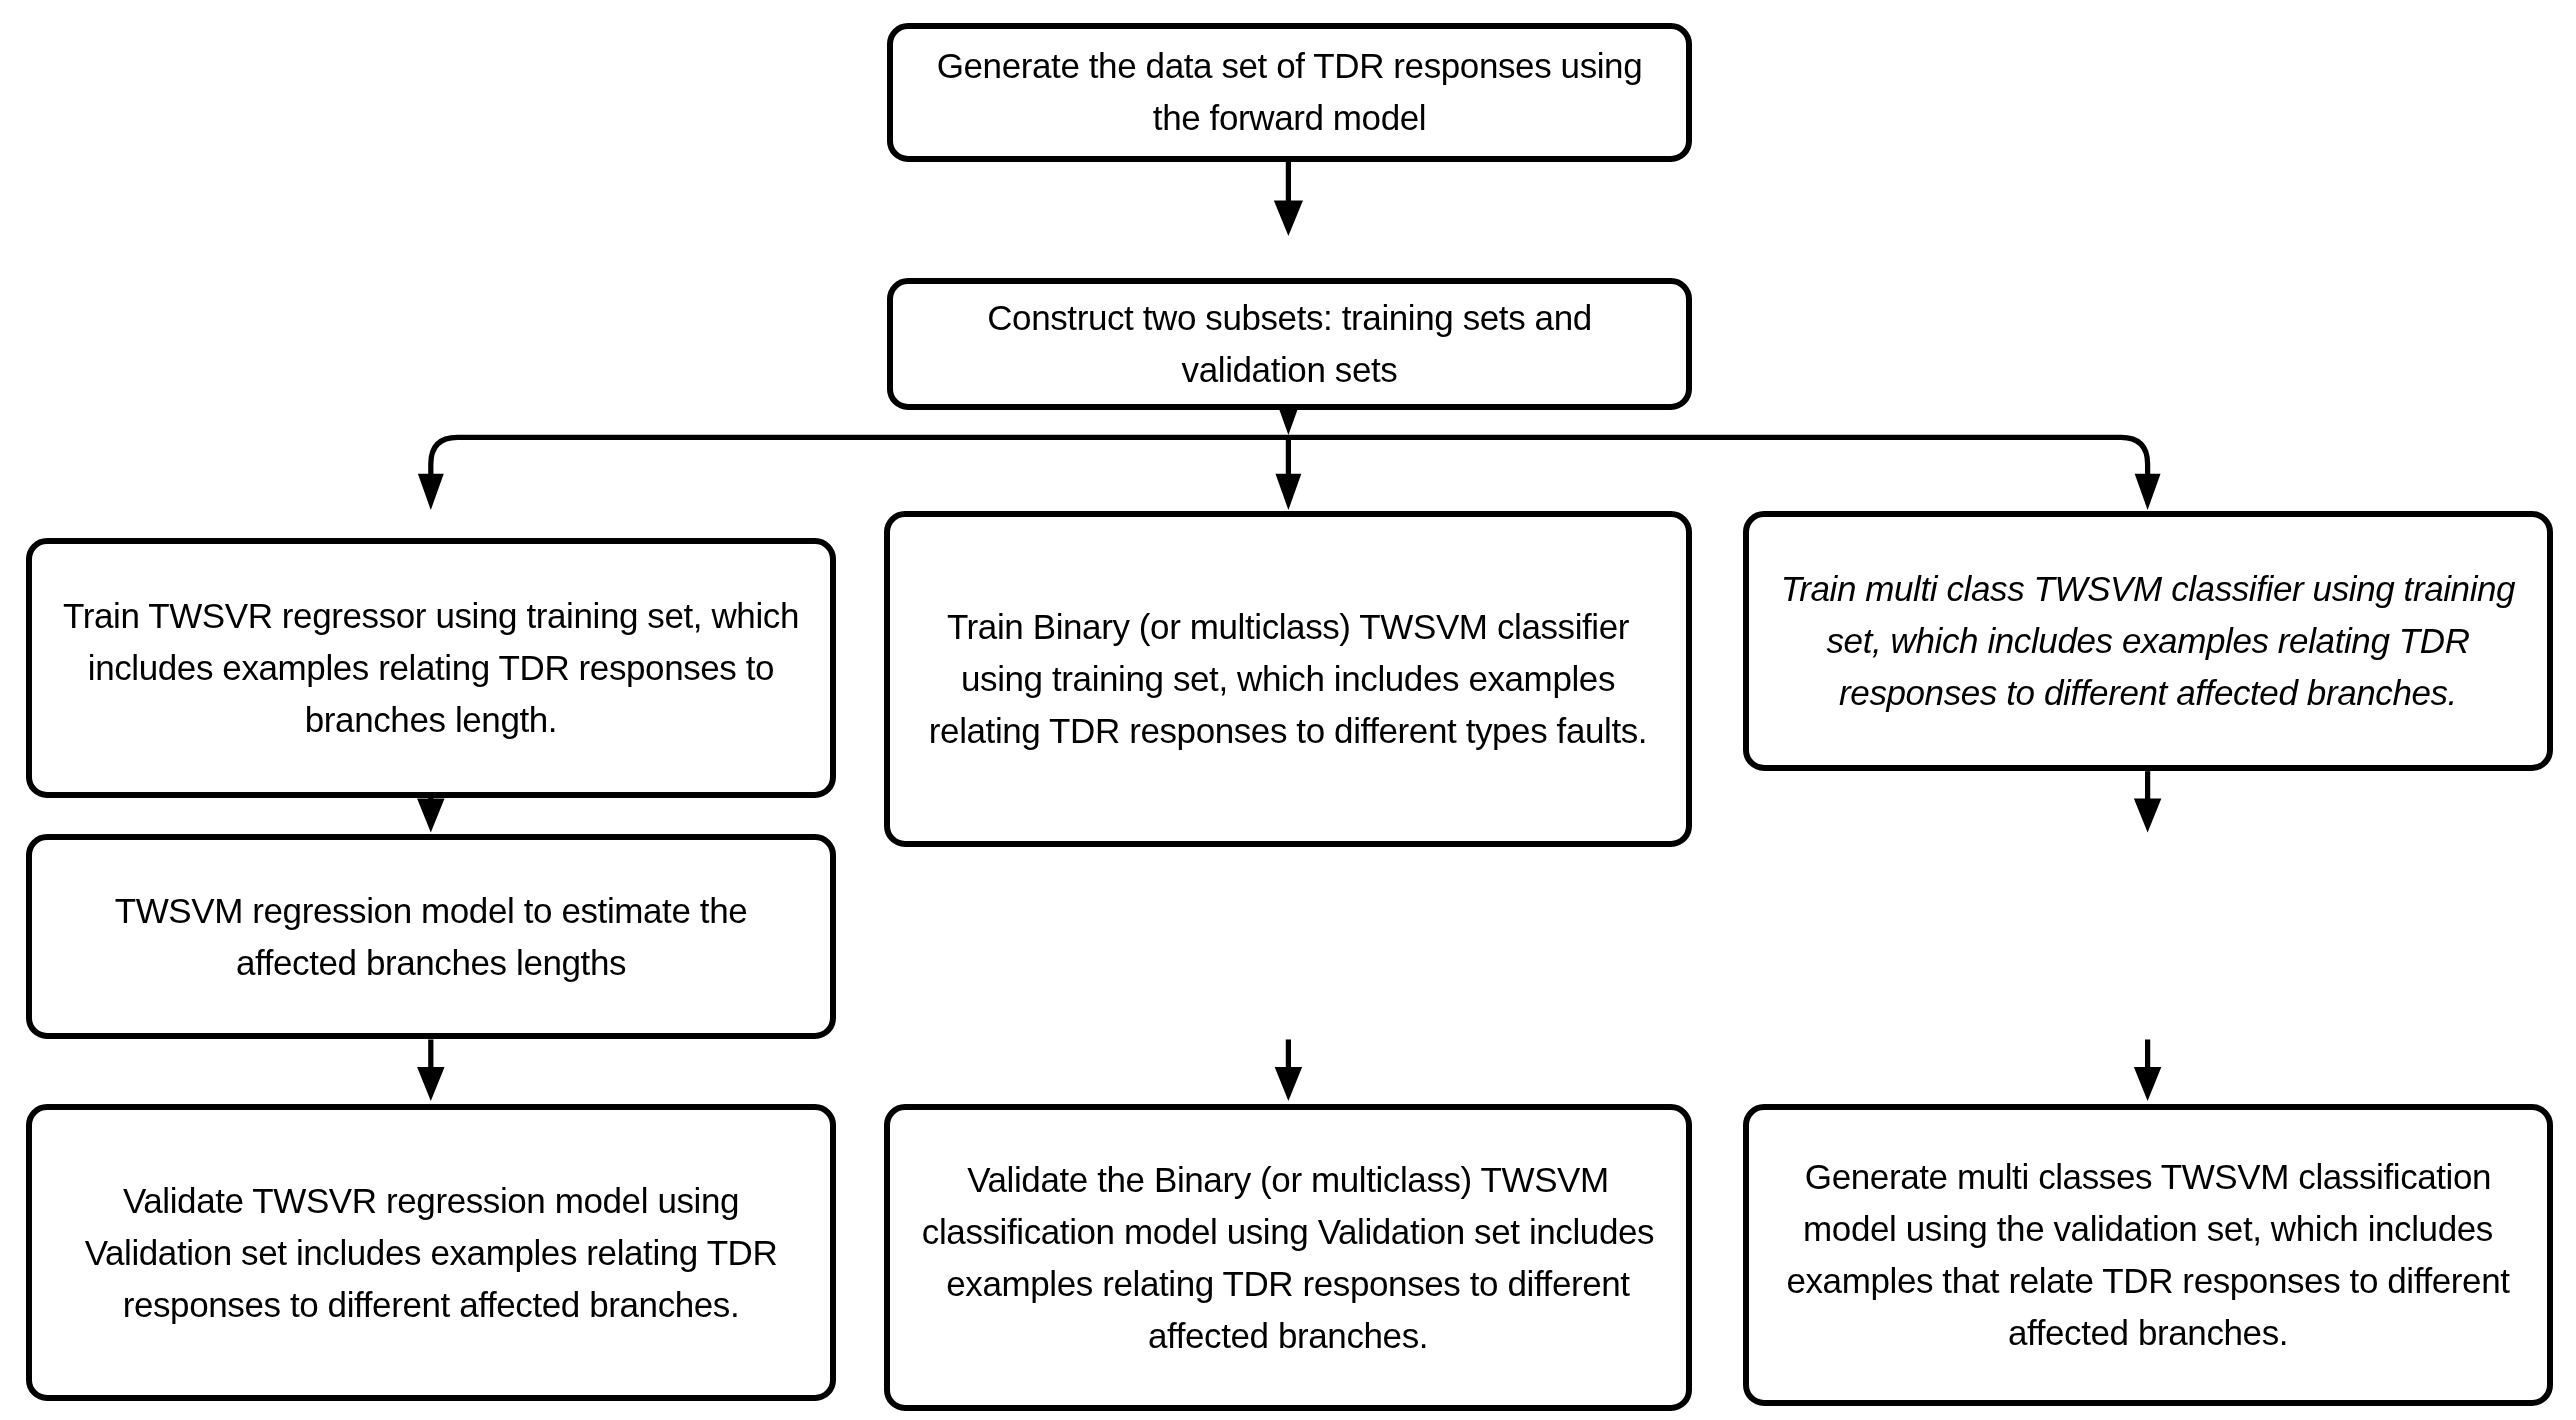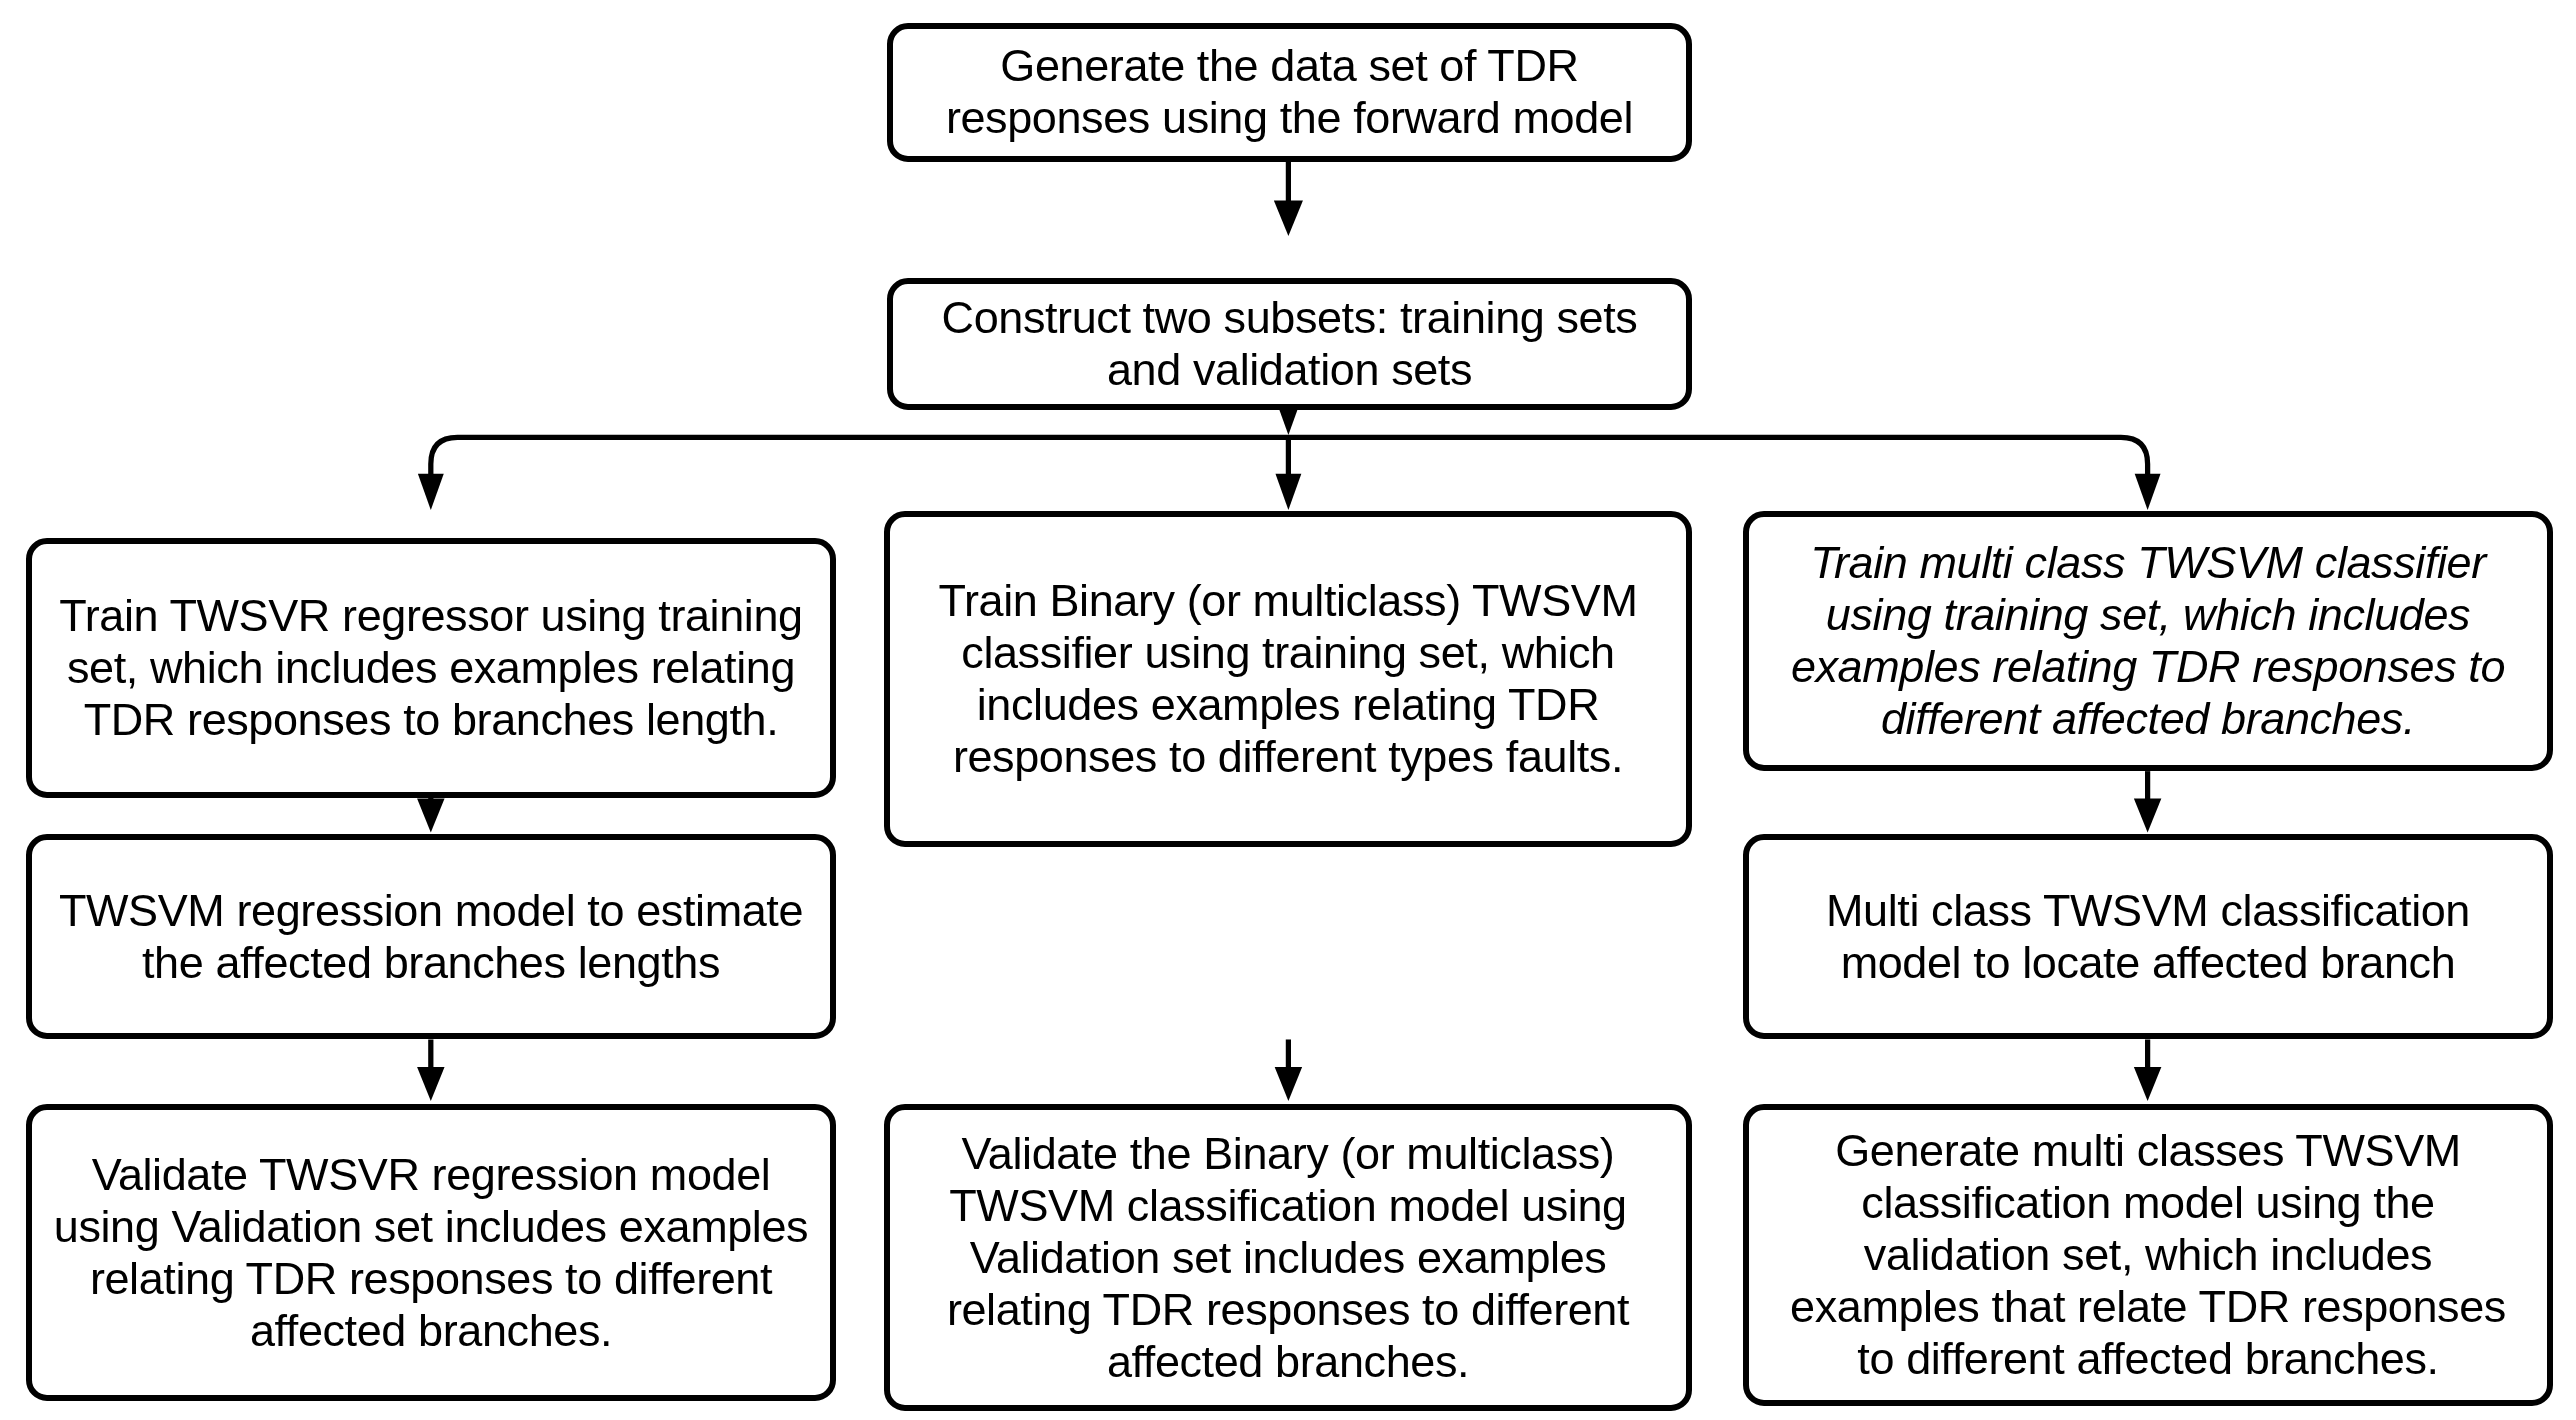--- a/index.html
+++ b/index.html
@@ -25,21 +25,21 @@
   .node {
     position: absolute;
     box-sizing: border-box;
     border: 6.5px solid #000000;
     border-radius: 21px;
     background: #ffffff;
     display: flex;
     align-items: center;
     justify-content: center;
     text-align: center;
-    font-size: 45px;
+    font-size: 35px;
     line-height: 52px;
     padding: 8px 18px;
     letter-spacing: -0.4px;
   }
   
   .n-generate  { left: 887px; top: 22.6px;  width: 805px;  height: 139px; }
   .n-construct { left: 887px; top: 238px; width: 805px;  height: 132px; margin-top: 40px; }
   
   .n-r1c1 { left: 26px;   top: 538px; width: 810px; height: 260px; }
   .n-r1c2 { left: 884px; top: 511px; width: 808px; height: 336px; }
@@ -111,21 +111,20 @@
 
   <div class="node n-r1c1">Train TWSVR regressor using training set, which includes examples relating TDR responses to branches length.</div>
 
   <div class="node n-r1c2">Train Binary (or multiclass) TWSVM classifier  using training set, which includes examples relating TDR responses to different types faults.</div>
 
   <div class="node n-r1c3">Train multi class TWSVM classifier using training set, which includes examples relating TDR responses to different affected branches.</div>
 
   <div class="node n-r2c1">TWSVM regression model to estimate the affected branches lengths</div>
 
 
-  <div class="node n-r2c3">Multi class TWSVM classification model to locate affected branch</div>
 
   <div class="node n-r3c1">Validate TWSVR regression model using Validation set  includes examples relating TDR responses to different affected branches.</div>
 
   <div class="node n-r3c2">Validate the Binary (or multiclass) TWSVM classification model using Validation set  includes examples relating TDR responses to different affected branches.</div>
 
   <div class="node n-r3c3">Generate multi classes TWSVM classification model using the validation set, which includes examples that relate TDR responses to different affected branches.</div>
 
 </div>
 
 

